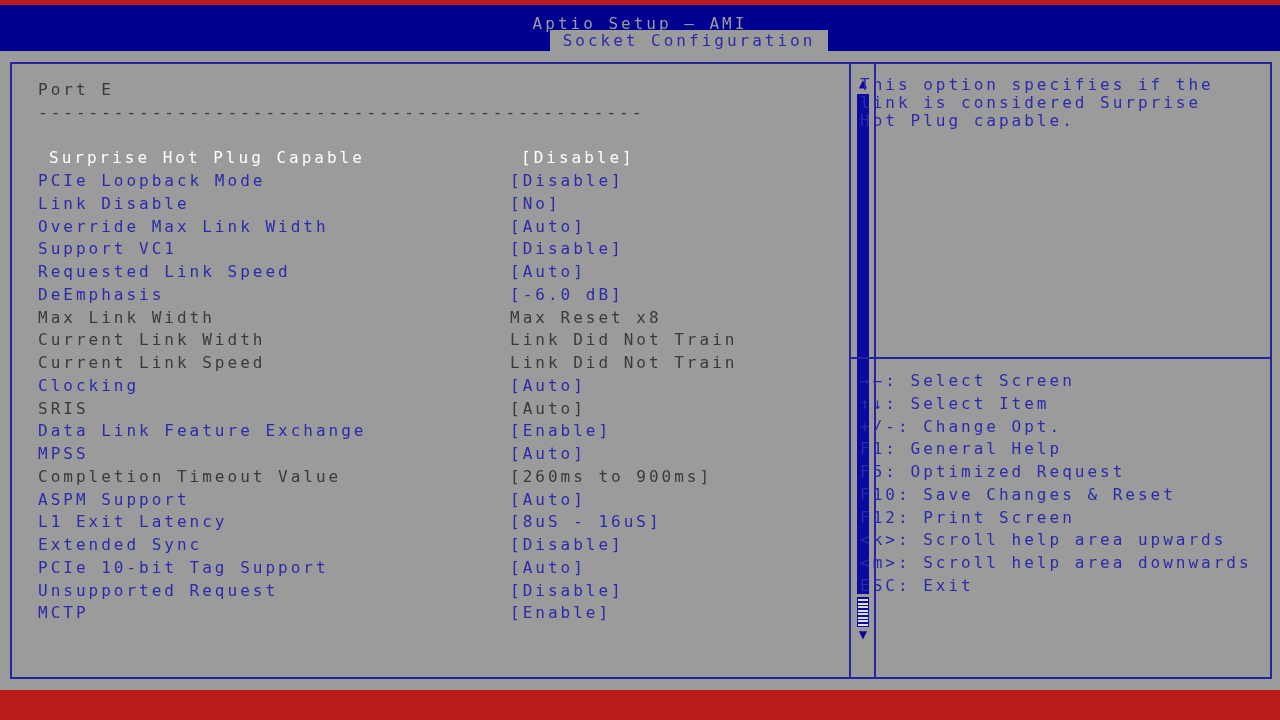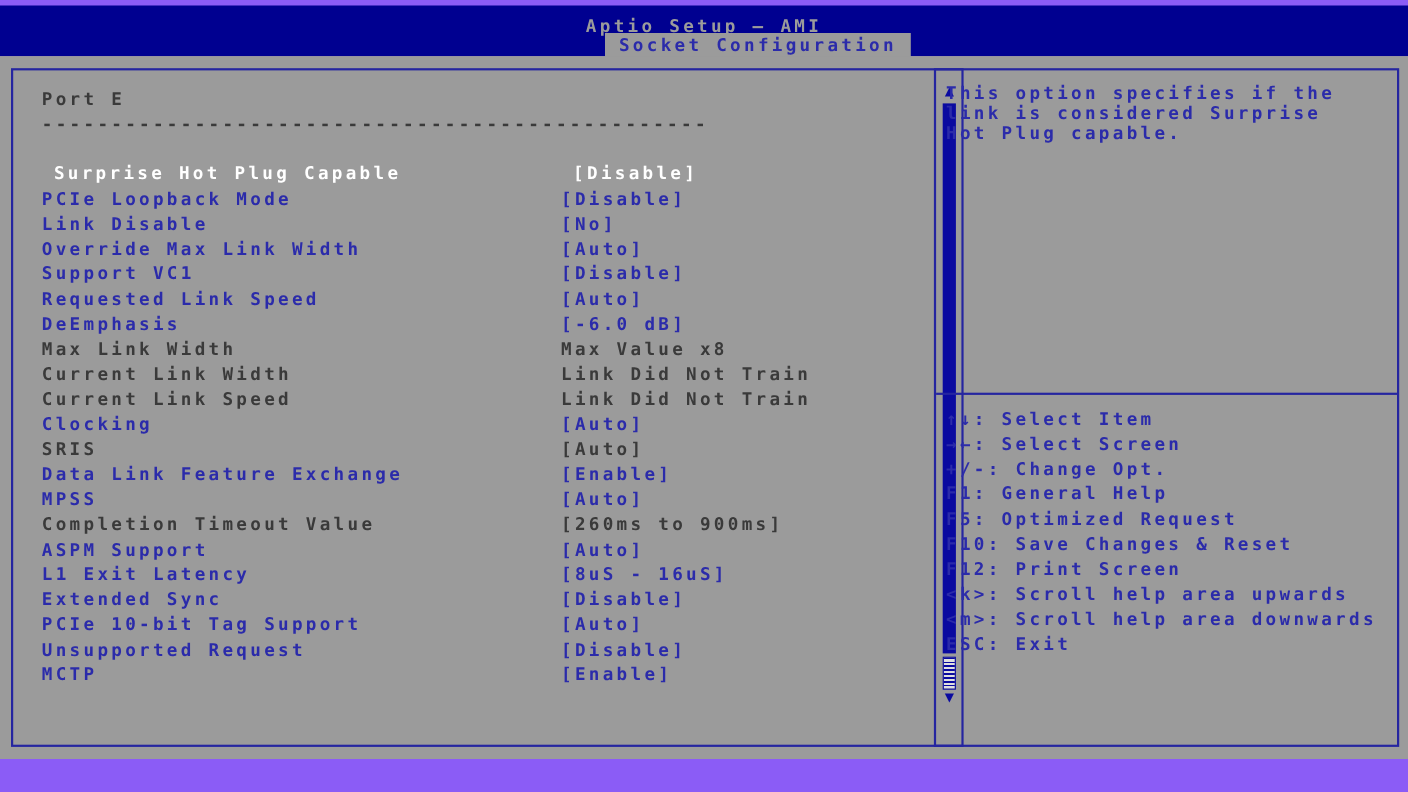--- a/index.html
+++ b/index.html
@@ -6,23 +6,23 @@
     --background-gray:#9b9b9b;
     --band-blue:#000090;
     --text-blue:#2b2baa;
     --readonly-dark:#3a3a3a;
     --selected-white:#ffffff;
     --scrollbar-blue:#0a0aa0;
     --border-blue:#2525a0;
   }
   html,body{margin:0;padding:0;background:#000;overflow:hidden;}
   .screen{
-    position:relative;width:1280px;height:720px;background:#8b5cf6;
+    position:relative;width:1280px;height:720px;background:#b91c1c;
     font-family:"DejaVu Sans Mono","Liberation Mono",monospace;
-    font-weight:bold;font-size:16px;letter-spacing:3px;
+    font-weight:normal;font-size:16px;letter-spacing:3px;
     -webkit-font-smoothing:none;
   }
   
   .header-band{position:absolute;left:0;top:5px;width:1280px;height:46px;background:var(--band-blue);}
   .header-title{position:absolute;left:0;top:9px;width:1280px;text-align:center;color:var(--background-gray);}
   .header-tab{
     position:absolute;left:550px;top:30px;width:278px;height:22px;
     background:var(--background-gray);color:var(--text-blue);
     text-align:center;line-height:22px;font-size:16px;
   }
@@ -120,21 +120,21 @@
     <span class="menu-value">[Auto]</span>
   </div>
 
   <div class="menu-row state-normal">
     <span class="menu-label">DeEmphasis</span>
     <span class="menu-value">[-6.0 dB]</span>
   </div>
 
   <div class="menu-row state-readonly">
     <span class="menu-label">Max Link Width</span>
-    <span class="menu-value">Max Value x8</span>
+    <span class="menu-value">Max Reset x8</span>
   </div>
 
   <div class="menu-row state-readonly">
     <span class="menu-label">Current Link Width</span>
     <span class="menu-value">Link Did Not Train</span>
   </div>
 
   <div class="menu-row state-readonly">
     <span class="menu-label">Current Link Speed</span>
     <span class="menu-value">Link Did Not Train</span>
@@ -200,23 +200,23 @@
       <div class="sb-up">▲</div>
       <div class="sb-thumb"></div>
       <div class="sb-hatch"></div>
       <div class="sb-down">▼</div>
     </div>
 
     <div class="right-panel">
       <div class="help-text">This option specifies if the link is considered Surprise Hot Plug capable.</div>
       <div class="divider"></div>
       <div class="legend">
+  <div class="legend-row">→←: Select Screen</div>
+
   <div class="legend-row">↑↓: Select Item</div>
-
-  <div class="legend-row">→←: Select Screen</div>
 
 
   <div class="legend-row">+/-: Change Opt.</div>
 
   <div class="legend-row">F1: General Help</div>
 
 
   <div class="legend-row">F5: Optimized Request</div>
 
   <div class="legend-row">F10: Save Changes &amp; Reset</div>

